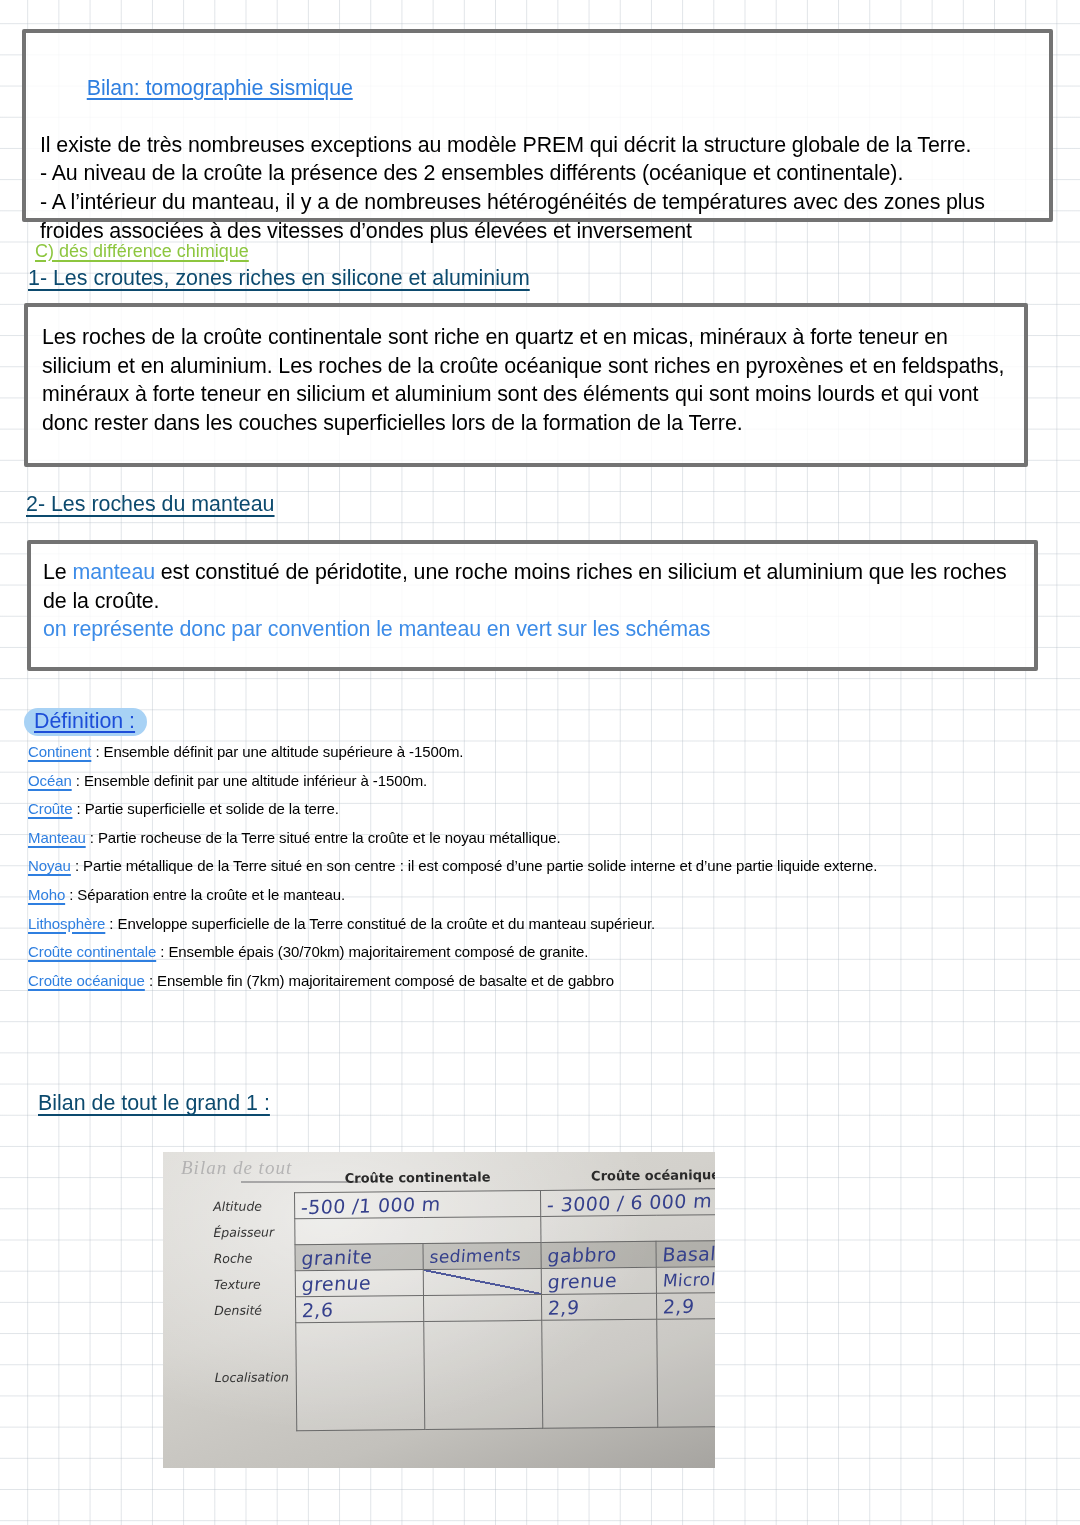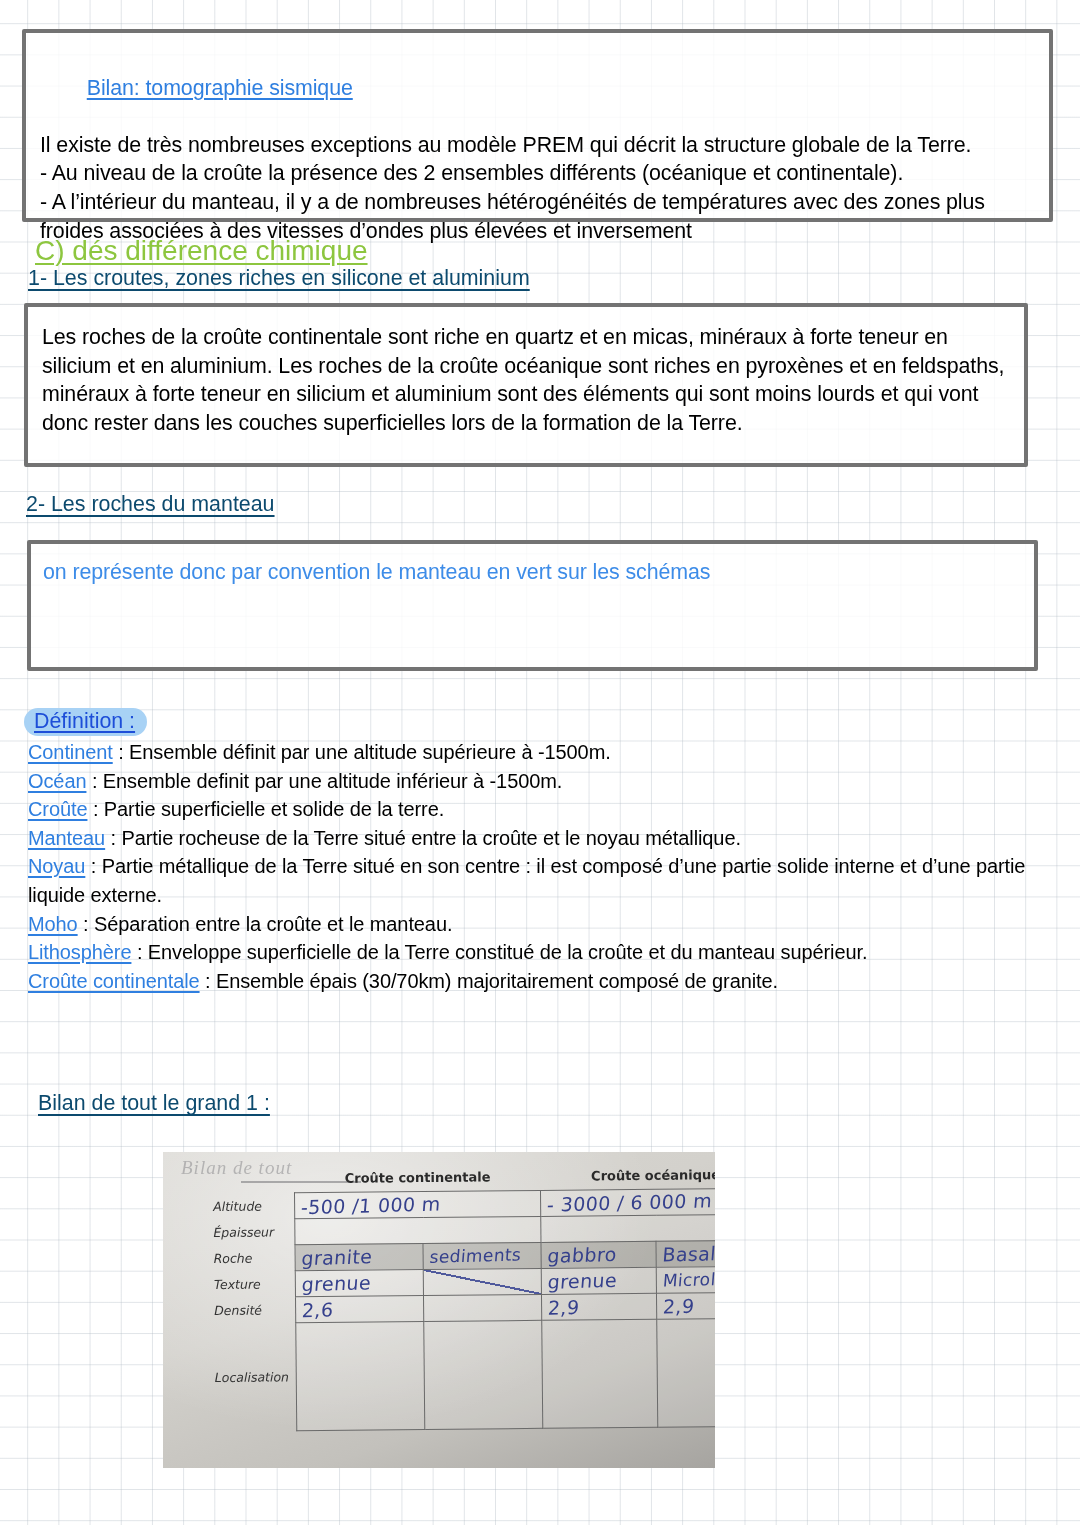--- a/index.html
+++ b/index.html
@@ -40,21 +40,21 @@
   .u-blue {
     color: #2f7fe0;
     text-decoration: underline;
     text-decoration-thickness: 2px;
     text-underline-offset: 3px;
   }
 
   
   .h-green {
     position: absolute;
-    font-size: 28px;
+    font-size: 18px;
     line-height: 26px;
     color: #8dc63f;
     text-decoration: underline;
     text-decoration-thickness: 2px;
     text-underline-offset: 3px;
   }
   .h-black {
     position: absolute;
     font-size: 21.4px;
     line-height: 26px;
@@ -74,21 +74,21 @@
     margin-left: -4px;
   }
   .def-badge span {
     font-size: 21.4px;
     color: #1d4ed8;
     text-decoration: underline;
     text-decoration-thickness: 2px;
     text-underline-offset: 3px;
   }
   .def-row {
-    font-size: 20px;
+    font-size: 15px;
     line-height: 28.6px;
     color: #000;
     letter-spacing: -0.1px;
   }
   .term {
     color: #2f7fe0;
     text-decoration: underline;
     text-decoration-thickness: 2px;
     text-underline-offset: 3px;
   }
@@ -212,20 +212,21 @@
   <div class="callout" style="left:24px; top:303px; width:1004px; height:164px;">
     <div class="inner" style="padding:16px 8px 10px 14px;">
       <div class="line">Les roches de la croûte continentale sont riche en quartz et en micas, minéraux à forte teneur en silicium et en aluminium. Les roches de la croûte océanique sont riches en pyroxènes et en feldspaths, minéraux à forte teneur en silicium et aluminium sont des éléments qui sont moins lourds et qui vont donc rester dans les couches superficielles lors de la formation de la Terre.</div>
     </div>
   </div>
 
   <div class="h-black" style="left:26px; top:491px;">2- Les roches du manteau</div>
 
   <div class="callout" style="left:27px; top:540px; width:1011px; height:131px;">
     <div class="inner" style="padding:14px 16px 8px 12px;">
+      <div class="line"><span>Le </span><span class="line blue" style="display:inline">manteau</span><span> est constitué de péridotite, une roche moins riches en silicium et aluminium que les roches de la croûte.</span></div>
       <div class="line blue">on représente donc par convention le manteau en vert sur les schémas</div>
     </div>
   </div>
 
   <div class="defs">
     <div class="def-badge">
       <span>Définition :</span>
     </div>
 
     <div class="def-row" style="margin-top:2px;">
@@ -244,20 +245,23 @@
       <span class="term">Noyau</span><span> : Partie métallique de la Terre situé en son centre : il est composé d’une partie solide interne et d’une partie liquide externe.</span>
     </div>
     <div class="def-row">
       <span class="term">Moho</span><span> : Séparation entre la croûte et le manteau.</span>
     </div>
     <div class="def-row">
       <span class="term">Lithosphère</span><span> : Enveloppe superficielle de la Terre constitué de la croûte et du manteau supérieur.</span>
     </div>
     <div class="def-row">
       <span class="term">Croûte continentale</span><span> : Ensemble épais (30/70km) majoritairement composé de granite.</span>
+    </div>
+    <div class="def-row">
+      <span class="term">Croûte océanique</span><span> : Ensemble fin (7km) majoritairement composé de basalte et de gabbro</span>
     </div>
   </div>
 
   <div class="h-black" style="left:38px; top:1090px;">Bilan de tout le grand 1 :</div>
 
   <div class="photo">
     <div class="sheet"></div>
 
     <div class="ghost-title">Bilan de tout</div>
 

